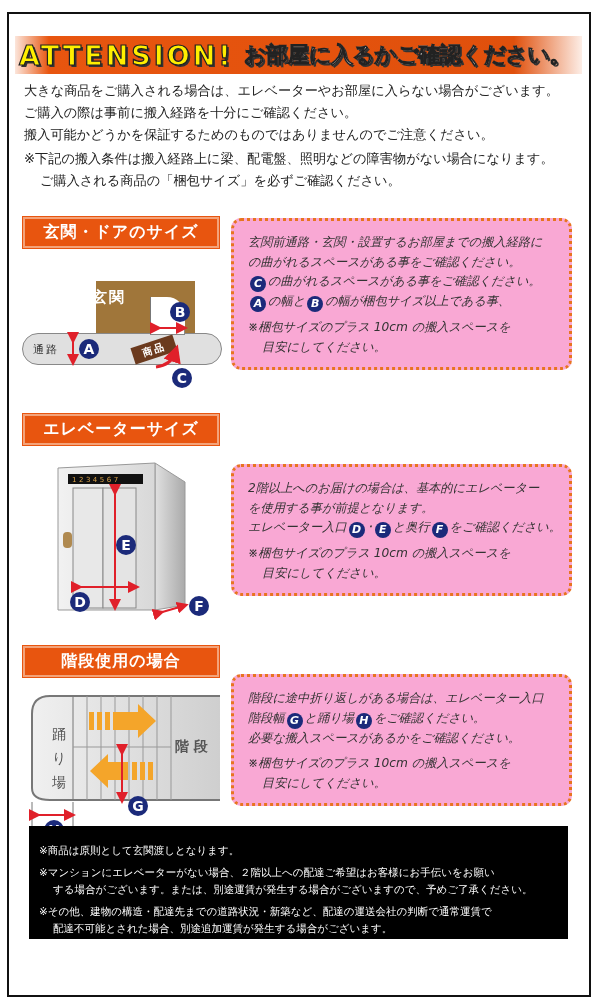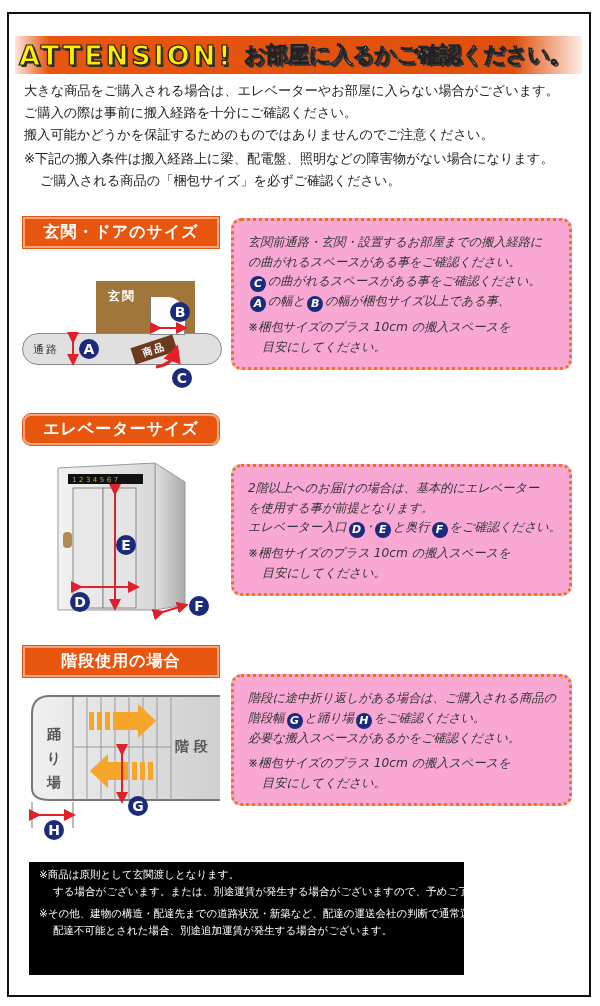--- a/index.html
+++ b/index.html
@@ -37,35 +37,35 @@
   .badge { display: inline-block; width: 16px; height: 16px; border-radius: 50%; background: #1b2a7a; color: #fff;
     font-size: 11px; font-weight: bold; text-align: center; line-height: 16px; vertical-align: -2px; margin: 0 2px; font-family: "DejaVu Sans", sans-serif; }
   .dbadge { position: absolute; width: 20px; height: 20px; border-radius: 50%; background: #1b2a7a; color: #fff;
     font-size: 14px; font-weight: bold; text-align: center; line-height: 20px; font-family: "DejaVu Sans", sans-serif; }
 
   
   .d1 { position: absolute; left: 15px; top: 270px; width: 215px; height: 120px; }
   .corridor { position: absolute; left: 7px; top: 63px; width: 200px; height: 32px; background: #e0e0e0; border: 1px solid #888; border-radius: 16px; }
   .corridor-lbl { position: absolute; left: 18px; top: 72px; font-size: 11px; color: #333; letter-spacing: 2px; }
   .genkan { position: absolute; left: 81px; top: 11px; width: 99px; height: 52px; background: #a0763a; }
-  .genkan-lbl { position: absolute; left: 93px; top: 18px; font-size: 12px; color: #fff; font-weight: bold; letter-spacing: 2px; }
+  .genkan-lbl { position: absolute; left: 77px; top: 18px; font-size: 15px; color: #fff; font-weight: bold; letter-spacing: 2px; }
   .door { position: absolute; left: 135px; top: 27px; width: 35px; height: 38px; background: #fff; border-left: 1px solid #777; border-radius: 0 18px 0 0; }
   .doorstep { position: absolute; left: 135px; top: 58px; width: 35px; height: 7px; background: #fff; border: 1px solid #888; }
   .product { position: absolute; left: 117px; top: 71px; width: 44px; height: 17px; background: #6b3a1e; color: #fff; font-size: 10px; font-weight: bold;
     text-align: center; line-height: 17px; transform: rotate(-18deg); letter-spacing: 2px; }
   .arrow-svg { position: absolute; left: 0; top: 0; }
 
   
   .d2 { position: absolute; left: 50px; top: 460px; width: 170px; height: 160px; }
 
   
   .d3 { position: absolute; left: 20px; top: 690px; width: 200px; height: 150px; }
 
-  .black-box { position: absolute; left: 29px; top: 862px; width: 435px; height: 113px; background: #000; color: #fff;
-    font-size: 10.5px; line-height: 17px; padding: 4px 10px; }
+  .black-box { position: absolute; left: 29px; top: 826px; width: 539px; height: 113px; background: #000; color: #fff;
+    font-size: 10.5px; line-height: 17px; padding: 16px 10px; }
   .black-box p { white-space: nowrap; }
   .black-box .gap { margin-top: 5px; }
   .black-box .ind { padding-left: 14px; }
 </style>
 </head>
 <body>
 
 <div class="frame"></div>
 
 <div class="banner">
@@ -111,21 +111,21 @@
 
 <div class="dbox" style="top:218px;">
   <p>玄関前通路・玄関・設置するお部屋までの搬入経路に</p>
   <p>の曲がれるスペースがある事をご確認ください。</p>
   <p><span class="badge">C</span><span>の曲がれるスペースがある事をご確認ください。</span></p>
   <p><span class="badge">A</span><span>の幅と</span><span class="badge">B</span><span>の幅が梱包サイズ以上である事、</span></p>
   <p class="gap">※梱包サイズのプラス 10cm の搬入スペースを</p>
   <p class="ind">目安にしてください。</p>
 </div>
 
-<div class="sec-head" style="top:414px;border-radius:8px;">エレベーターサイズ</div>
+<div class="sec-head" style="top:414px;">エレベーターサイズ</div>
 
 <div class="d2">
   <svg width="170" height="160">
     <defs>
       <linearGradient id="ef" x1="0" x2="1">
           <stop offset="0" stop-color="#f2f2f2"></stop>
           <stop offset="1" stop-color="#d8d8d8"></stop>
         </linearGradient>
       <linearGradient id="es" x1="0" x2="1">
           <stop offset="0" stop-color="#e0e0e0"></stop>
@@ -192,32 +192,33 @@
       <rect x="128" y="72" width="5" height="18"></rect>
         <rect x="120" y="72" width="5" height="18"></rect>
         <rect x="112" y="72" width="5" height="18"></rect>
       <polygon points="108,72 88,72 88,64 70,81 88,98 88,90 108,90"></polygon>
     </g>
     <line x1="102" y1="60" x2="102" y2="108" stroke="#e0202a" stroke-width="2" marker-start="url(#ah3)" marker-end="url(#ah3)"></line>
     <line x1="12" y1="112" x2="12" y2="138" stroke="#777"></line>
     <line x1="53" y1="112" x2="53" y2="138" stroke="#777"></line>
     <line x1="15" y1="125" x2="50" y2="125" stroke="#e0202a" stroke-width="2" marker-start="url(#ah3)" marker-end="url(#ah3)"></line>
   </svg>
-  <span style="position:absolute;left:25px;top:32px;font-size:14px;color:#555;line-height:24px;width:16px;font-weight:bold;text-align:right;">踊り場</span>
+  <span style="position:absolute;left:32px;top:32px;font-size:14px;color:#555;line-height:24px;width:16px;font-weight:normal;">踊り場</span>
   <span style="position:absolute;left:155px;top:48px;font-size:14px;color:#555;font-weight:bold;">階 段</span>
   <span class="dbadge" style="left:108px;top:106px;">G</span>
   <span class="dbadge" style="left:24px;top:130px;">H</span>
 </div>
 
 <div class="dbox" style="top:674px;">
-  <p>階段に途中折り返しがある場合は、ご購入される商品の</p>
+  <p>階段に途中折り返しがある場合は、エレベーター入口</p>
   <p><span>階段幅</span><span class="badge">G</span><span>と踊り場</span><span class="badge">H</span><span>をご確認ください。</span></p>
   <p>必要な搬入スペースがあるかをご確認ください。</p>
   <p class="gap">※梱包サイズのプラス 10cm の搬入スペースを</p>
   <p class="ind">目安にしてください。</p>
 </div>
 
 <div class="black-box">
   <p>※商品は原則として玄関渡しとなります。</p>
+  <p class="gap">※マンションにエレベーターがない場合、２階以上への配達ご希望はお客様にお手伝いをお願い</p>
   <p class="ind">する場合がございます。または、別途運賃が発生する場合がございますので、予めご了承ください。</p>
   <p class="gap">※その他、建物の構造・配達先までの道路状況・新築など、配達の運送会社の判断で通常運賃で</p>
   <p class="ind">配達不可能とされた場合、別途追加運賃が発生する場合がございます。</p>
 </div>
 
 </body></html>

